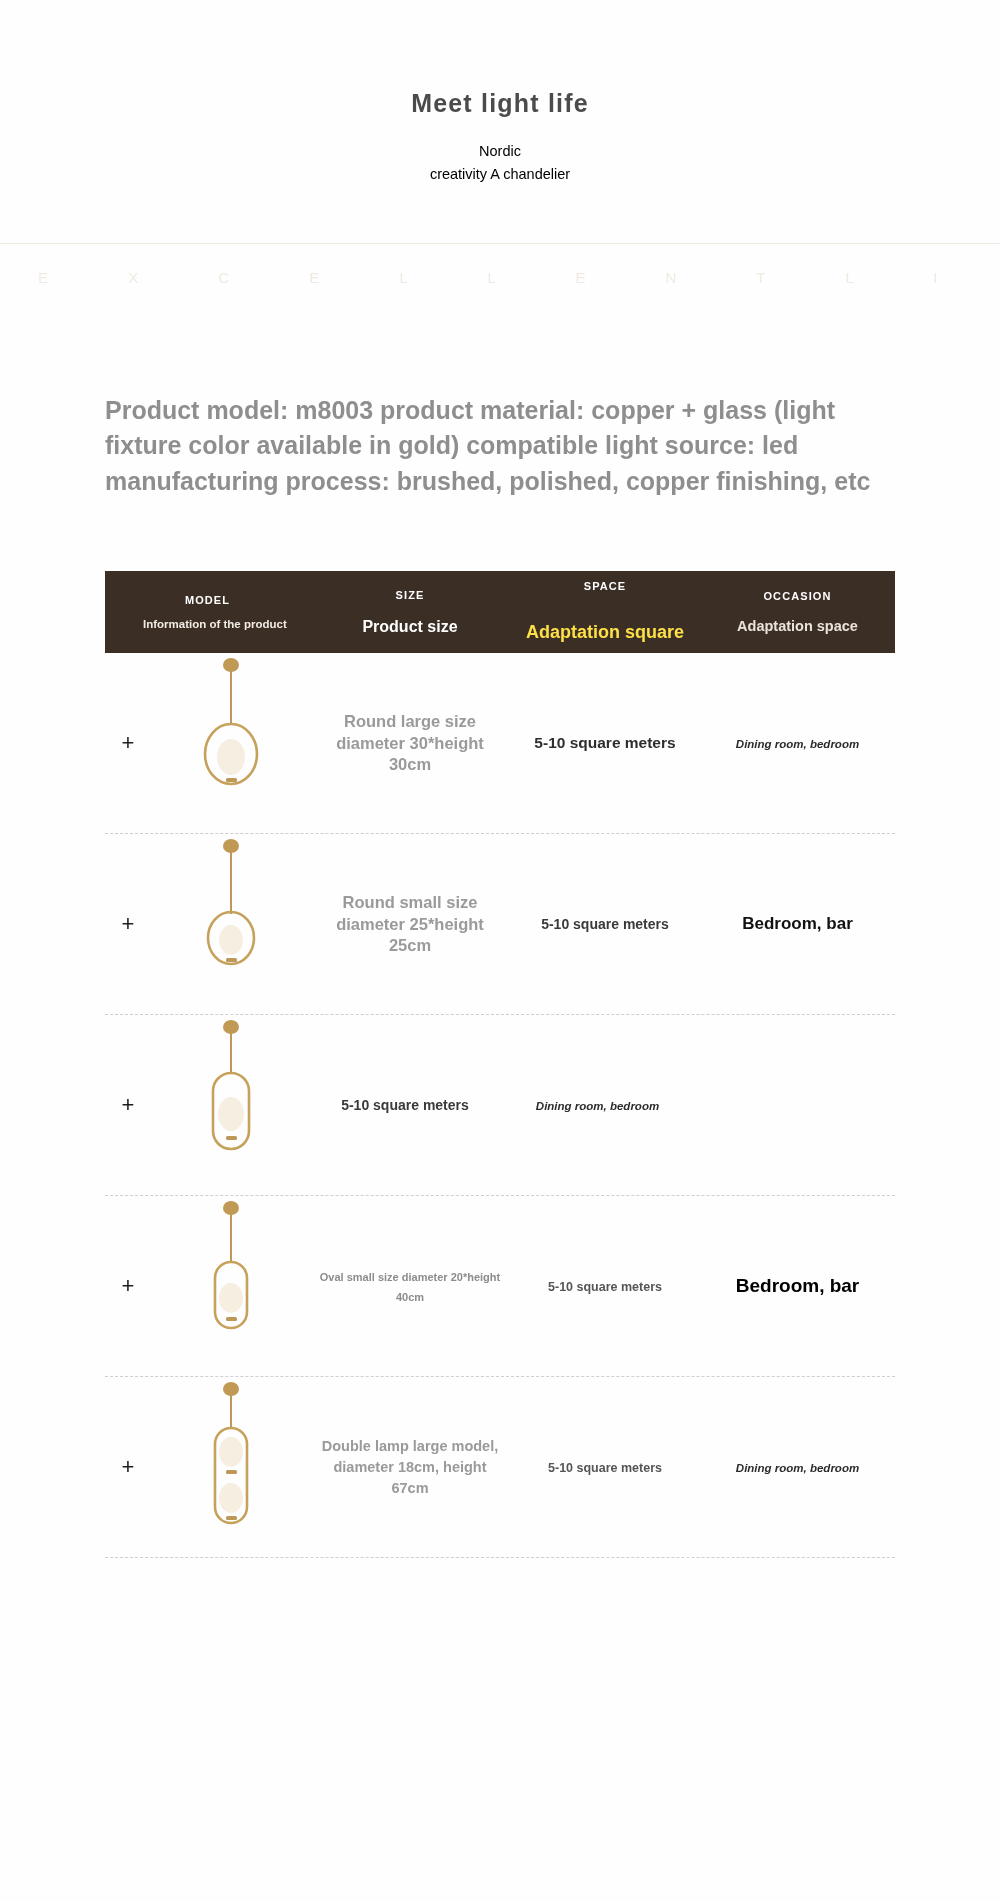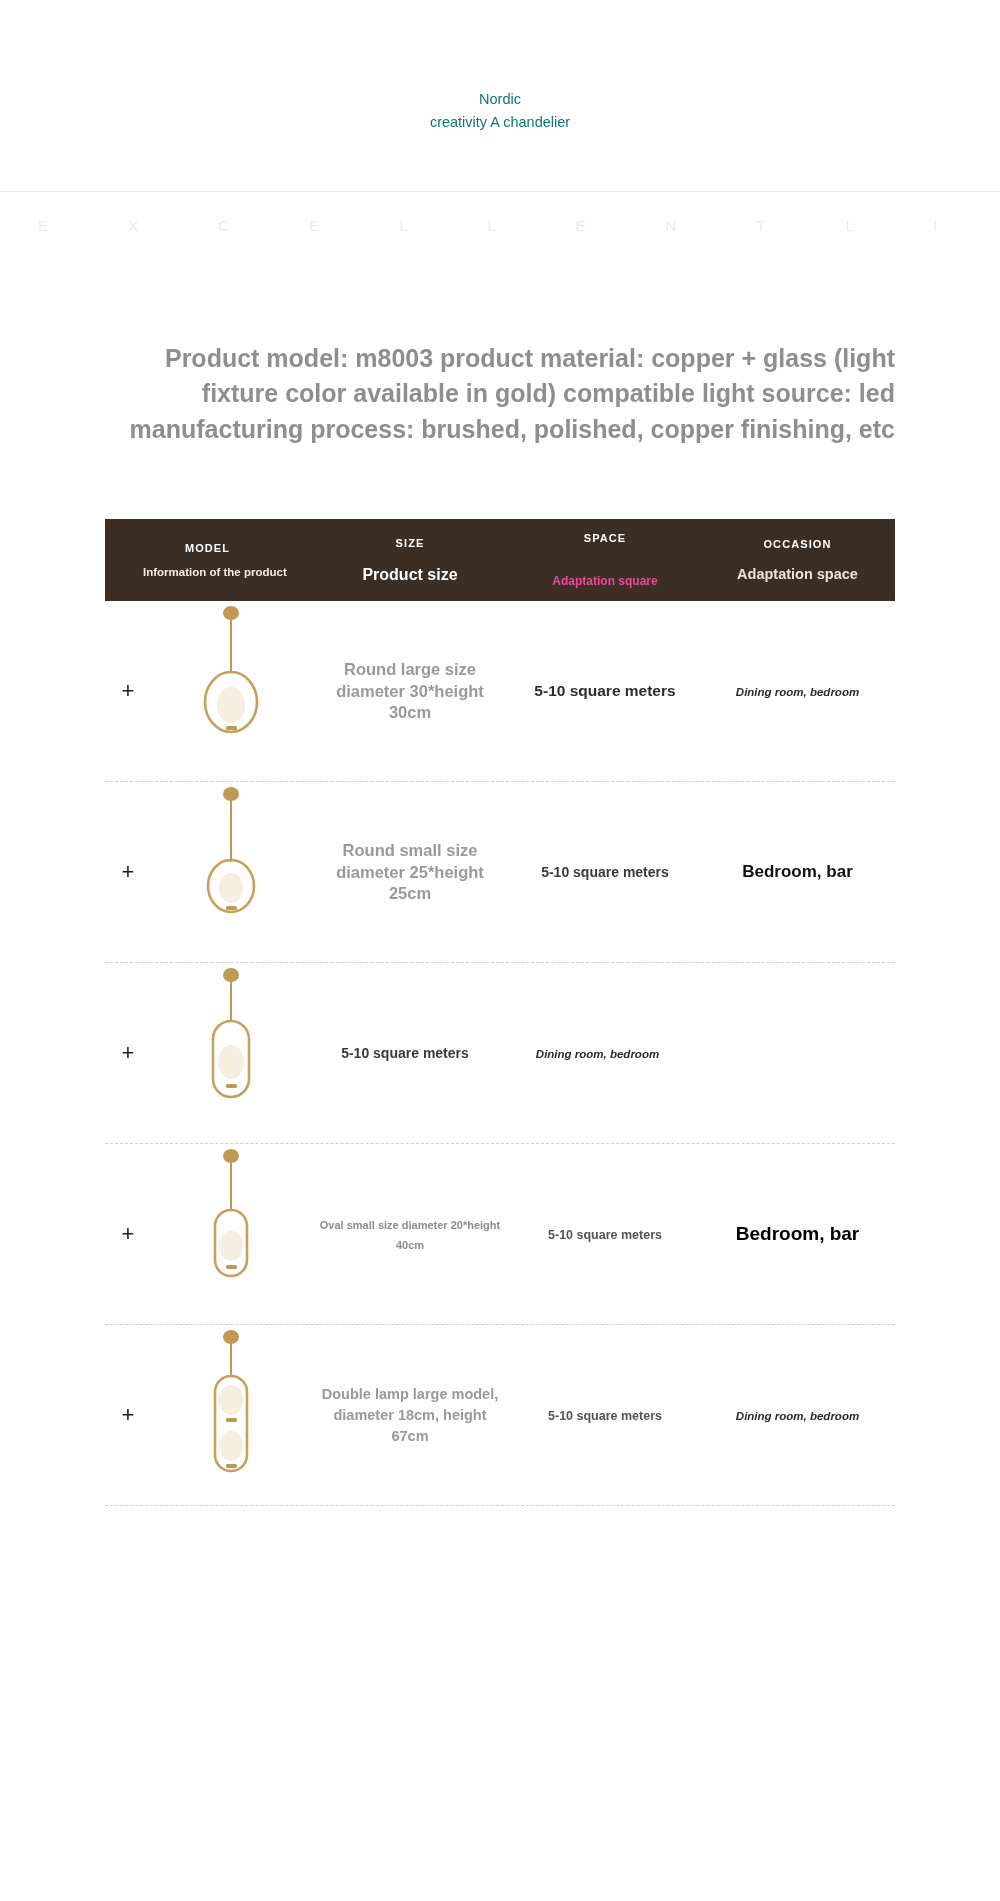--- a/index.html
+++ b/index.html
@@ -31,21 +31,21 @@
   .hero-title {
     font-size: 25px;
     font-weight: bold;
     color: #4b4b4b;
     letter-spacing: 1.2px;
     margin: 0 0 22px 0;
     line-height: 1.2;
   }
   .hero-sub {
     font-size: 14.5px;
-    color: #0f766e;
+    color: #000000;
     line-height: 1.62;
     font-weight: normal;
   }
   .hero-sub-line { display: block; }
 
   
   .rule-wrap {
     margin-top: 56px;
     position: relative;
     height: 92px;
@@ -70,21 +70,21 @@
     white-space: nowrap;
     text-indent: 38px;
     font-weight: normal;
     user-select: none;
   }
 
   
   .desc-wrap {
     margin-top: 58px;
     padding: 0 18px;
-    text-align: right;
+    text-align: left;
   }
   .desc {
     font-size: 25px;
     line-height: 1.42;
     font-weight: bold;
     color: #8e8e8e;
     margin: 0 auto;
     max-width: 790px;
   }
 
@@ -130,23 +130,23 @@
     color: #f2ece5;
     text-align: left;
     padding-left: 32px;
   }
   .th-size .th-label {
     font-size: 16px;
     font-weight: bold;
     color: #ffffff;
   }
   .th-space .th-label {
-    font-size: 12px;
-    font-weight: bold;
-    color: #ec4899;
+    font-size: 18px;
+    font-weight: bold;
+    color: #fde047;
     margin-top: 30px;
   }
   .th-occasion .th-label {
     font-size: 14.5px;
     font-weight: bold;
     color: #eae4dc;
   }
 
   
   .row {
@@ -216,20 +216,21 @@
   .s-occ-xl      { font-size: 19px;   font-weight: bold; color: #000000; }
 
   svg { display: block; }
 </style>
 </head>
 <body>
 
 <div class="page">
 
   <div class="hero">
+    <div class="hero-title">Meet light life</div>
     <div class="hero-sub">
       <span class="hero-sub-line">Nordic</span>
       <span class="hero-sub-line">creativity A chandelier</span>
     </div>
   </div>
 
   <div class="rule-wrap">
     <div class="gold-rule"></div>
     <div class="excellent-band">E X C E L L E N T   L I G H T I</div>
   </div>

